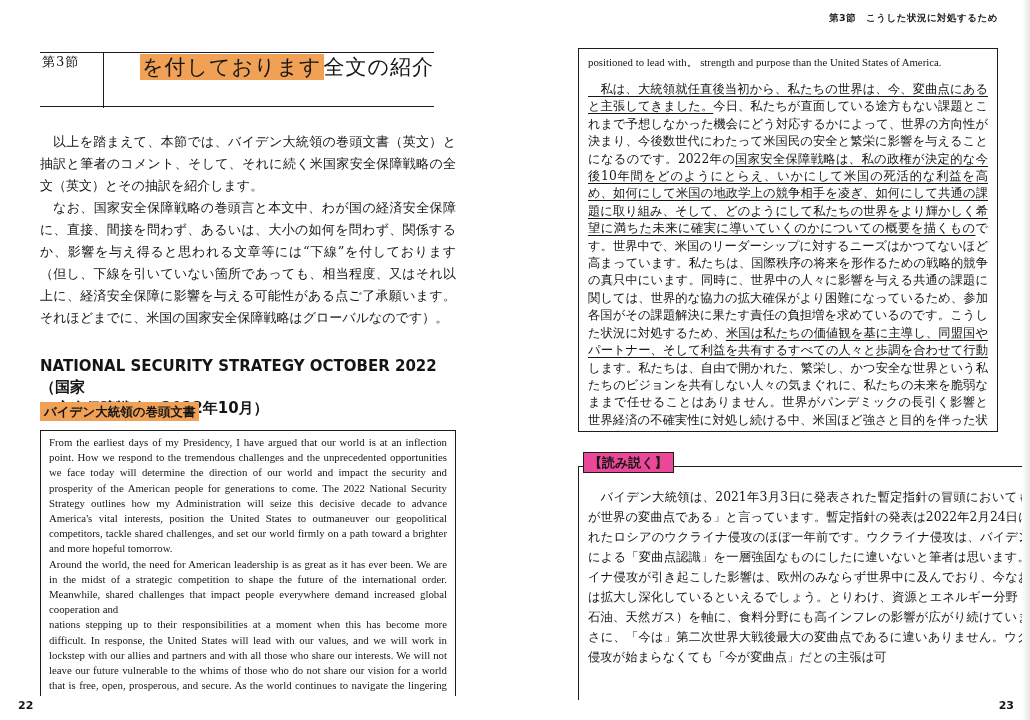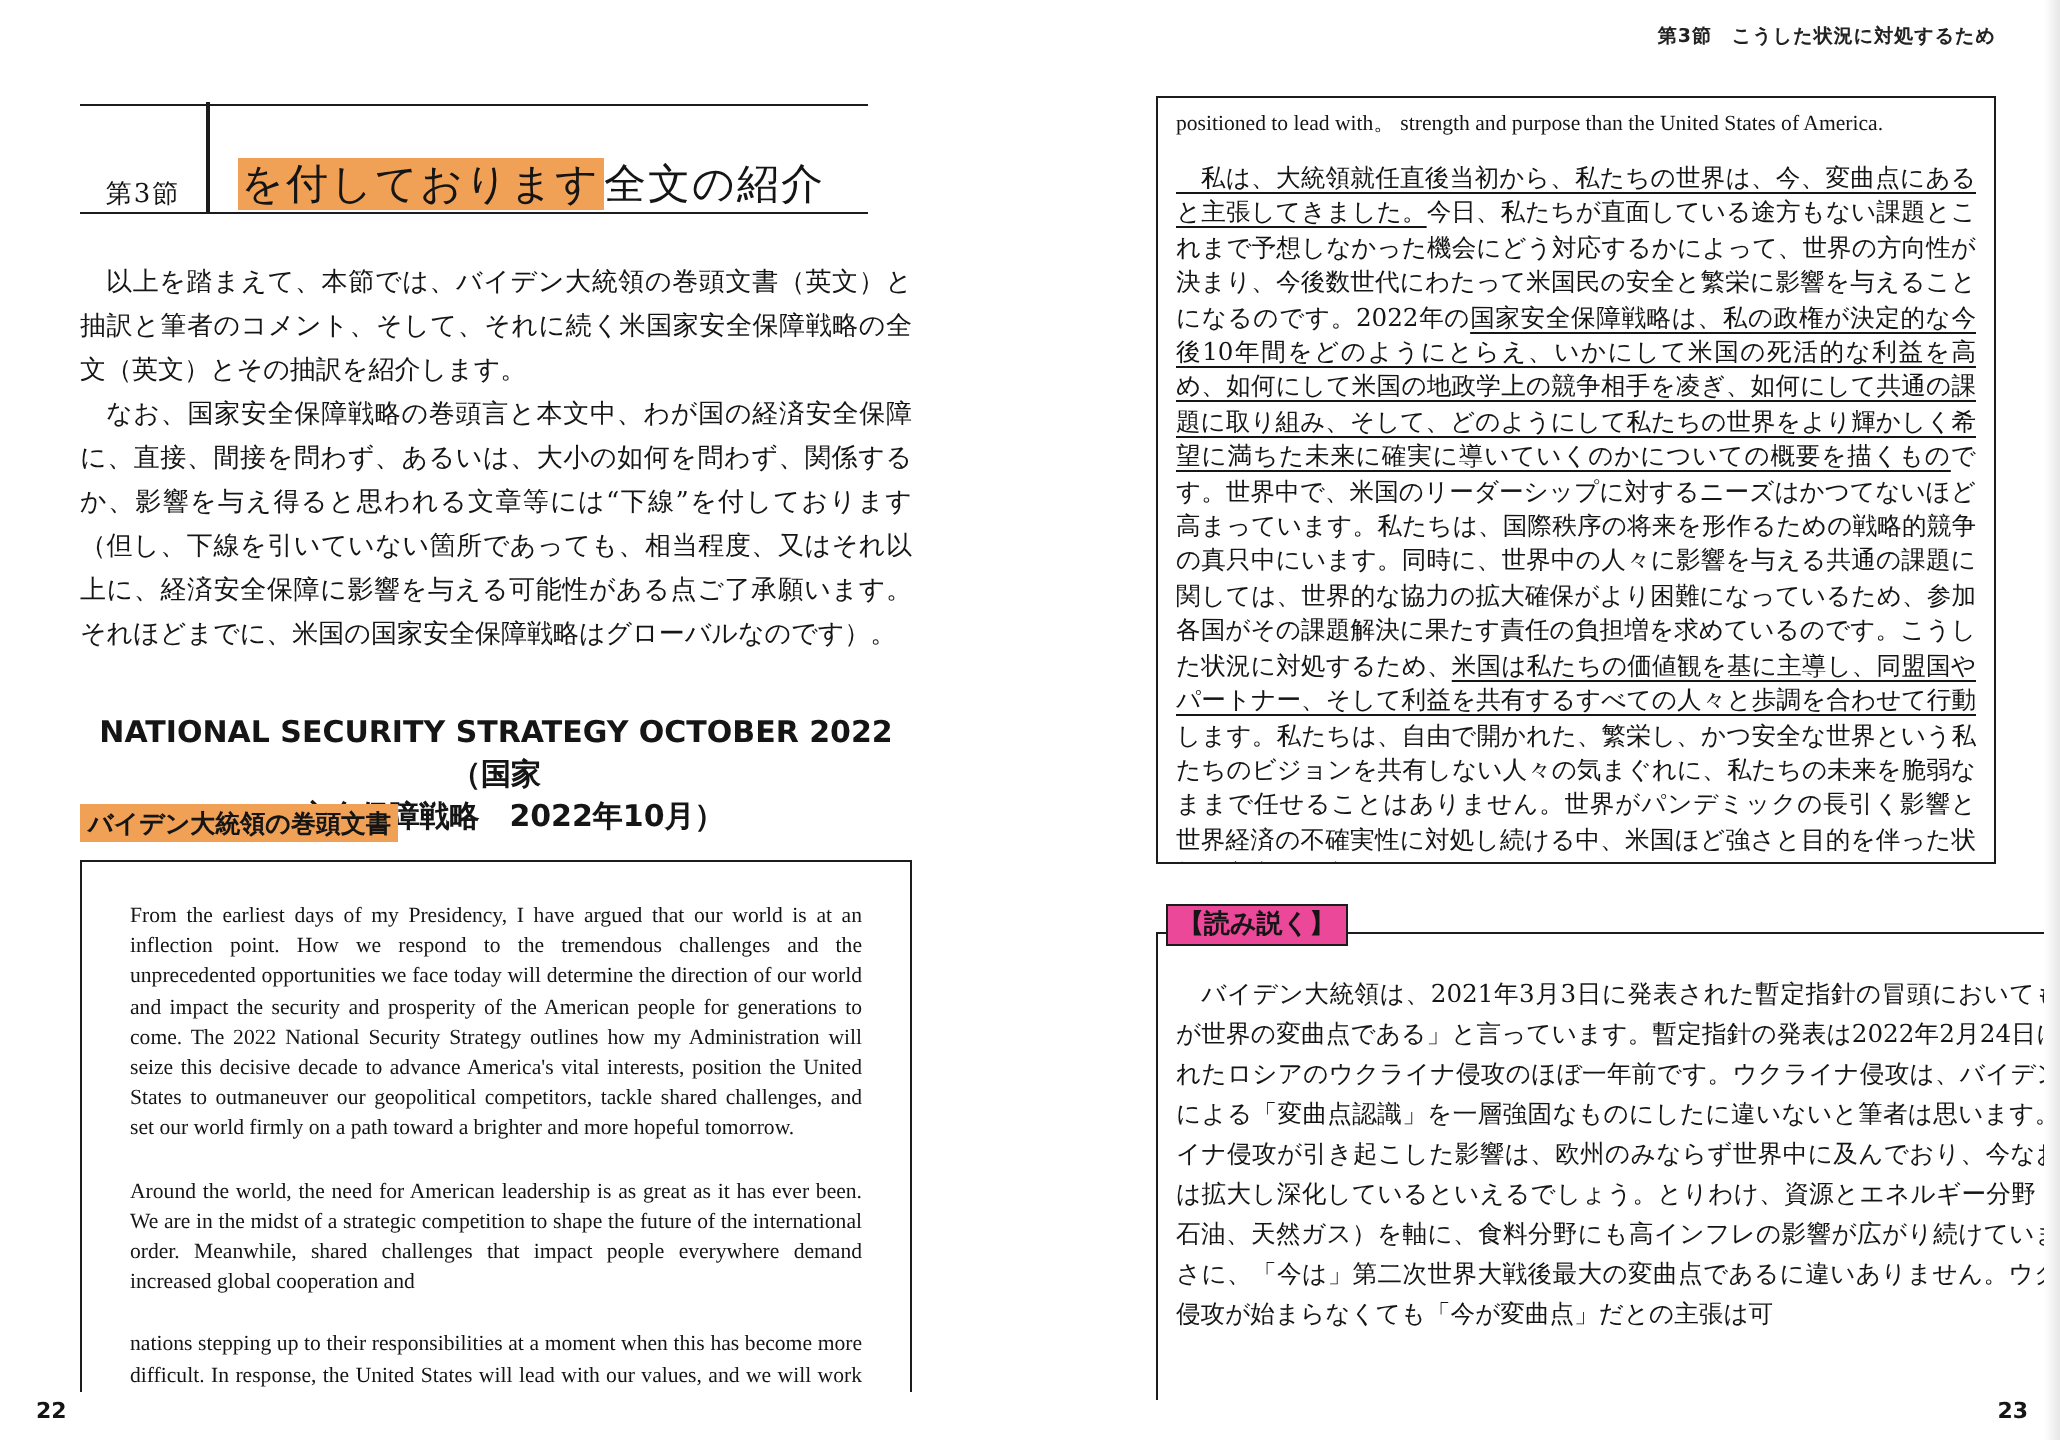--- a/index.html
+++ b/index.html
@@ -29,21 +29,21 @@
     font-weight:bold;font-size:9.5px;letter-spacing:.5px;color:#222;
   }
   .running-head.left{left:42px;}
   .running-head.right{right:32px;text-align:right;}
 
   
   .title-block{
     position:absolute;left:40px;top:52px;width:394px;height:55px;
     border-top:1.5px solid var(--border);
     border-bottom:1.5px solid var(--border);
-    display:flex;align-items:flex-end;
+    display:flex;align-items:flex-start;gap:22px;
   }
   .section-label{
     width:63px;text-align:center;font-size:13px;letter-spacing:1px;
   }
   .title-vrule{width:1.5px;height:55px;background:var(--border);}
   .section-title{
     font-size:21px;font-weight:normal;letter-spacing:1px;
     padding-left:14px;white-space:nowrap;
   }
   mark{background:var(--highlight);color:inherit;padding:1px 2px;}
@@ -52,40 +52,40 @@
   .intro{
     position:absolute;left:40px;top:131px;width:416px;
     font-size:13px;line-height:22px;text-align:justify;
   }
   .intro p{text-indent:1em;}
 
   
   .nss-heading{
     position:absolute;left:40px;top:356px;width:416px;
     font-family:"DejaVu Sans","Liberation Sans",sans-serif;
-    font-weight:bold;font-size:15px;line-height:21px;letter-spacing:0;text-align:center;
+    font-weight:bold;font-size:15px;line-height:21px;letter-spacing:0;
   }
   .nss-heading .l2{padding-left:16px;display:block;}
 
   .fw-label{
     position:absolute;left:40px;top:404px;
     font-family:"DejaVu Sans","Liberation Sans",sans-serif;
     font-weight:bold;font-size:12.5px;
   }
   .fw-label mark{padding:2px 4px;}
 
   
   .en-box{
     position:absolute;left:40px;top:430px;width:416px;height:266px;
     border:1.3px solid var(--border);border-bottom:none;
     padding:4px 8px;overflow:hidden;
     font-family:"Liberation Serif","DejaVu Serif",serif;
     font-size:10.8px;line-height:15.2px;text-align:justify;
   }
-  .en-box p{margin:16px;}
+  .en-box p{margin:0;}
 
   
   .trans-box{
     position:absolute;left:578px;top:48px;width:420px;height:384px;
     border:1.3px solid var(--border);
     padding:6px 9px;overflow:hidden;
   }
   .trans-box .en{
     font-family:"Liberation Serif","DejaVu Serif",serif;
     font-size:10.8px;line-height:15px;

